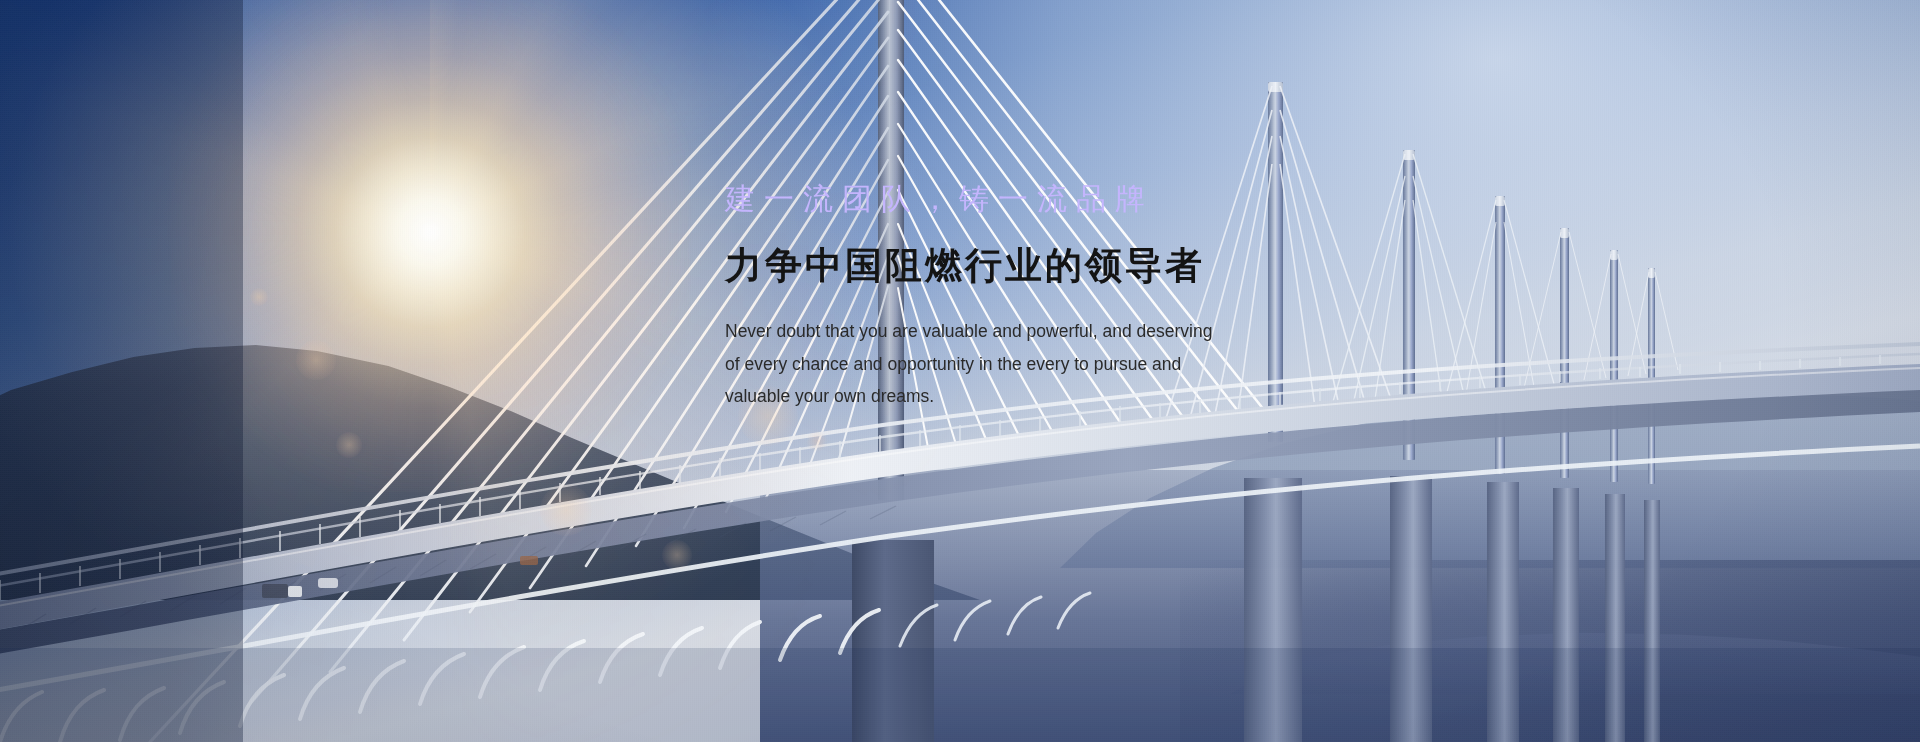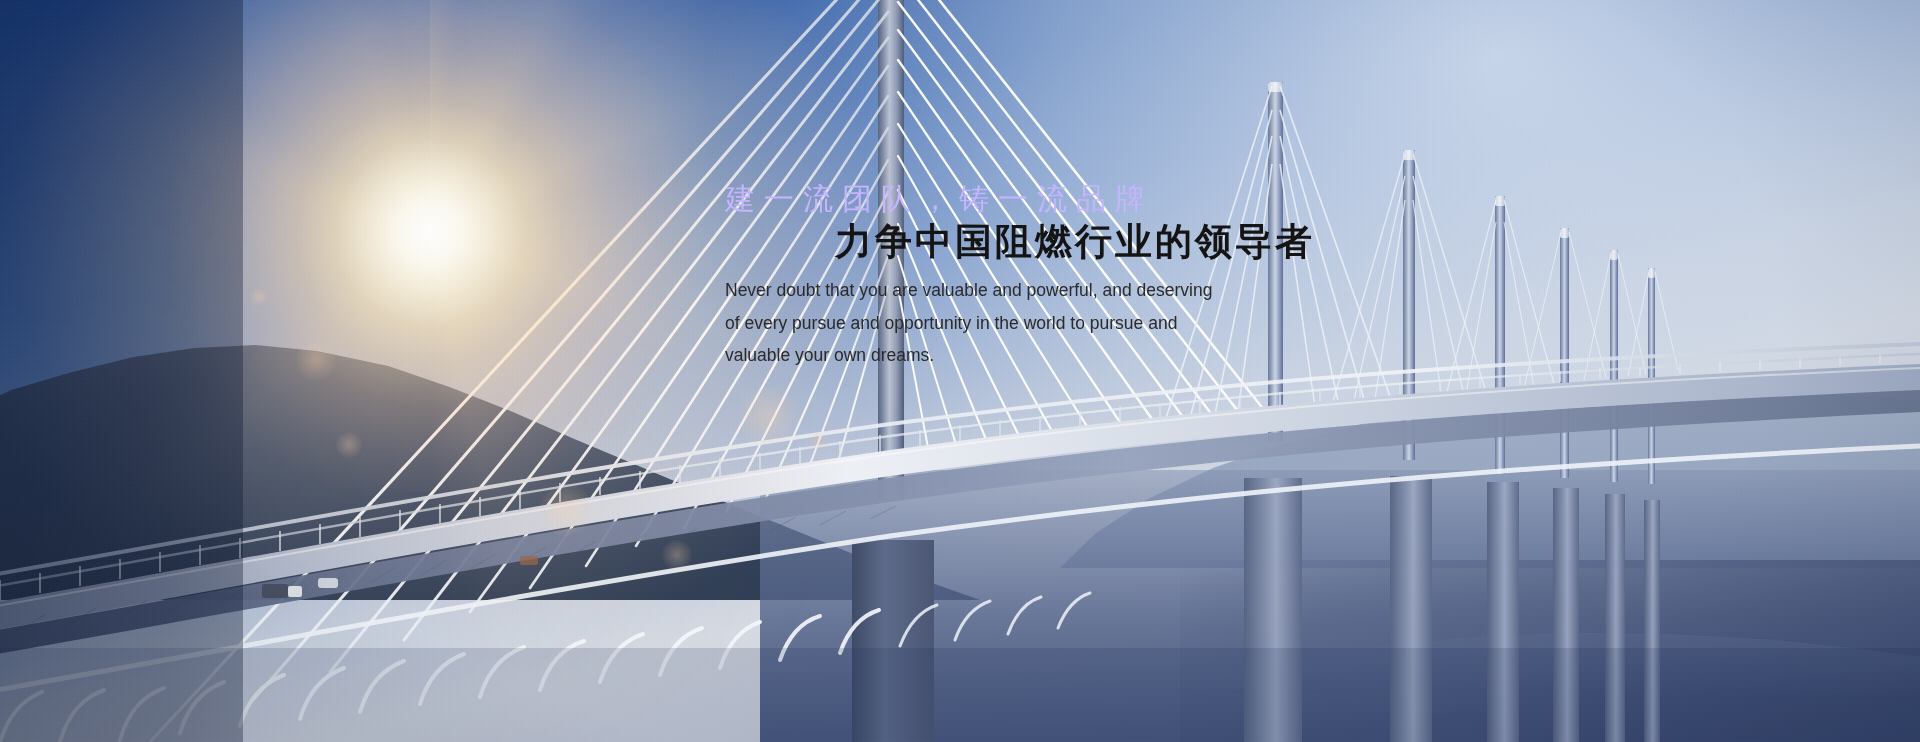--- a/index.html
+++ b/index.html
@@ -224,29 +224,28 @@
     font-size:30px; font-weight:400;
     letter-spacing:9px;
     line-height:1.28;
     white-space:nowrap;
   }
   .headline-2 {
     font-family:Liberation Sans, sans-serif;
     font-size:37px; font-weight:bold;
     letter-spacing:3px;
     line-height:1.3;
-    margin-top:0;
+    margin-top:24px;
     white-space:nowrap;
-    text-align:center;
   }
   .sub {
     font-family:"Liberation Sans", sans-serif;
     font-size:17.5px; font-weight:400;
     line-height:1.84;
-    margin-top:8px;
+    margin-top:25px;
     width:560px;
   }
   .sub span { display:block; white-space:nowrap; }
 </style>
 </head>
 <body>
 
 <div id="banner">
 
   <div class="sky"></div>
@@ -537,18 +536,18 @@
   <div class="grain"></div>
 
 
   <div class="copy">
     <div class="headline-1" style="color:#c4b5fd">建一流团队，铸一流品牌</div>
 
     <div class="headline-2" style="color:#141414">力争中国阻燃行业的领导者</div>
 
     <div class="sub" style="color:#2a2a2a">
       <span>Never doubt that you are valuable and powerful, and deserving</span>
-      <span> of every pursue and opportunity in the world to pursue and</span>
+      <span> of every chance and opportunity in the every to pursue and</span>
       <span>valuable your own dreams.</span>
     </div>
   </div>
 
 </div>
 
 </body></html>

